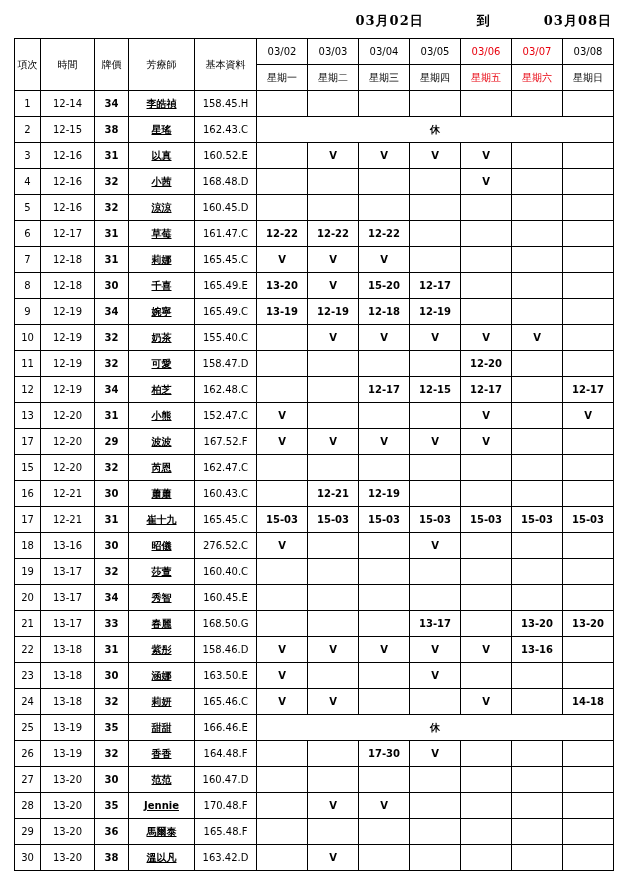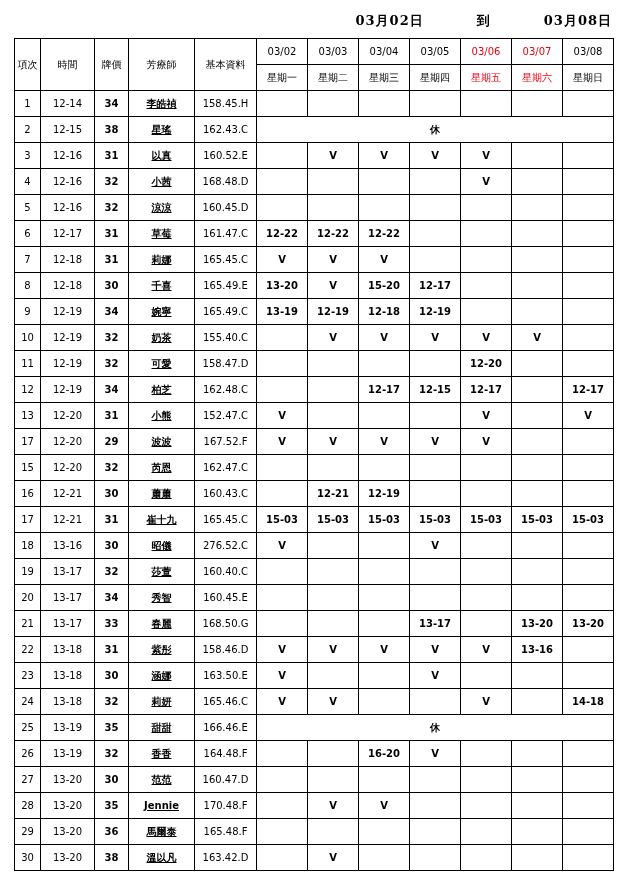--- a/index.html
+++ b/index.html
@@ -504,21 +504,21 @@
           <td class="rest" colspan="7">休</td>
         </tr>
         <tr>
           <td class="idx">26</td>
           <td class="time">13-19</td>
           <td class="price">32</td>
           <td class="name">香香</td>
           <td class="info">164.48.F</td>
           <td class="cell"></td>
           <td class="cell"></td>
-          <td class="cell">16-20</td>
+          <td class="cell">17-30</td>
           <td class="cell">V</td>
           <td class="cell"></td>
           <td class="cell"></td>
           <td class="cell"></td>
         </tr>
         <tr>
           <td class="idx">27</td>
           <td class="time">13-20</td>
           <td class="price">30</td>
           <td class="name">范范</td>

